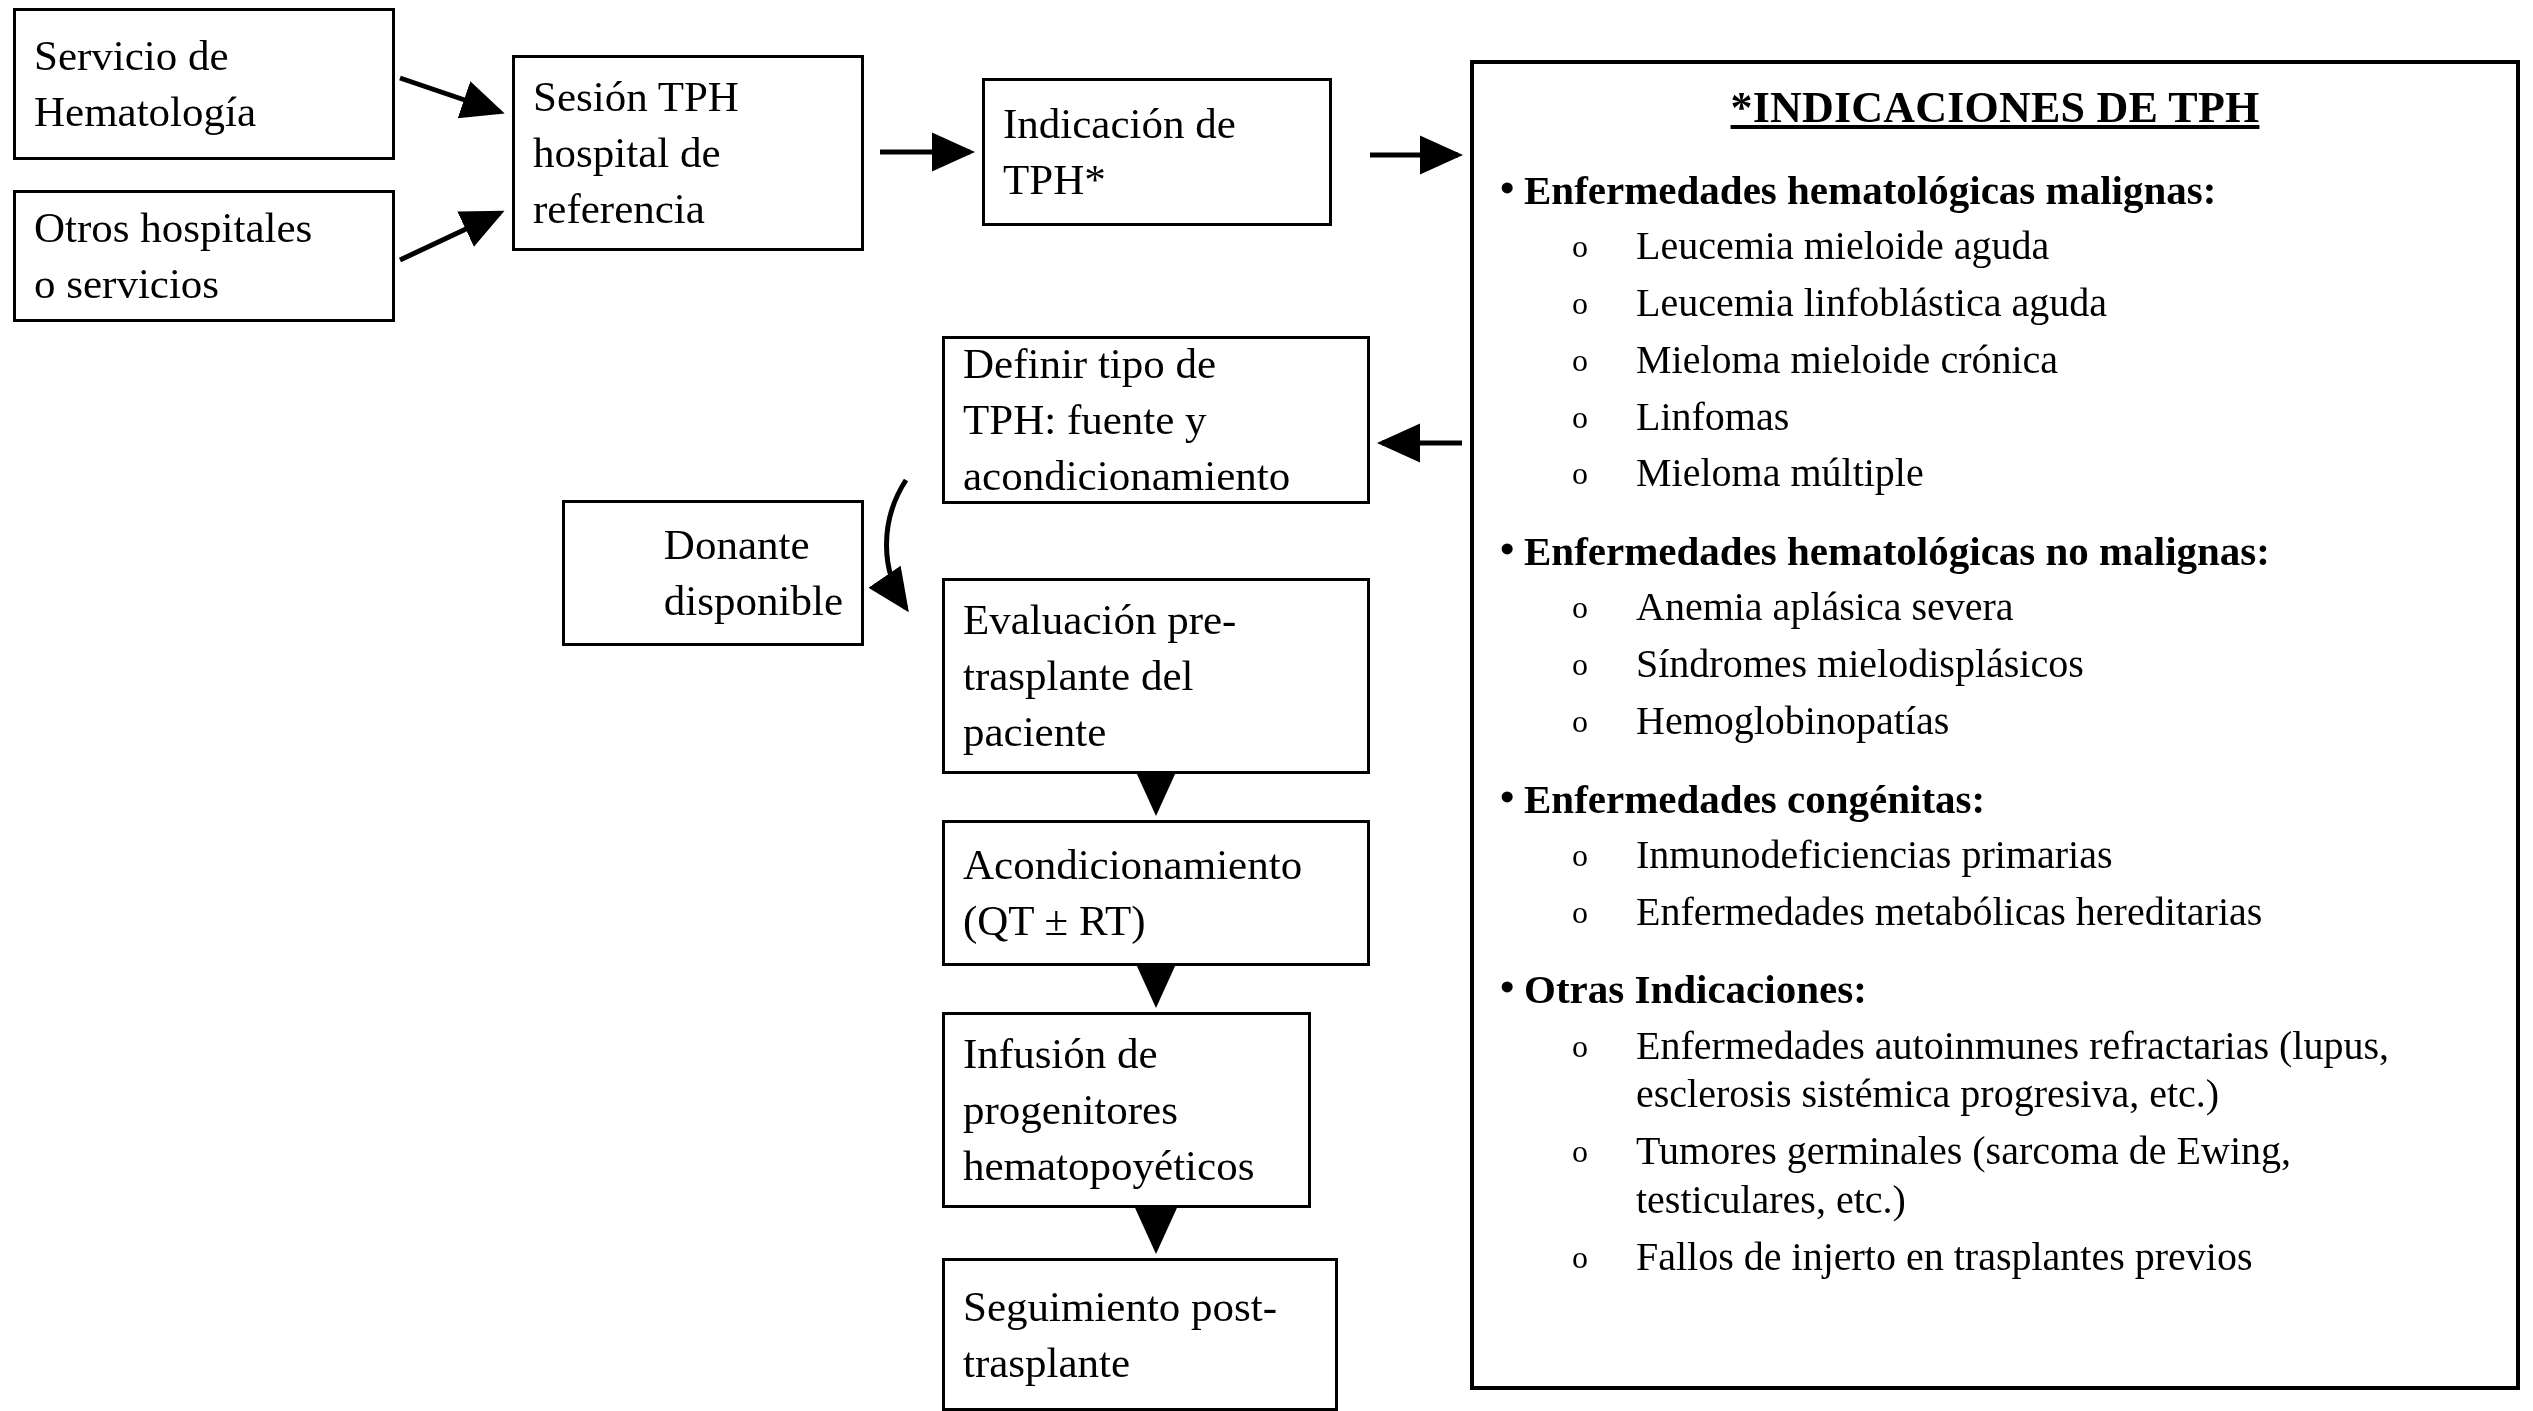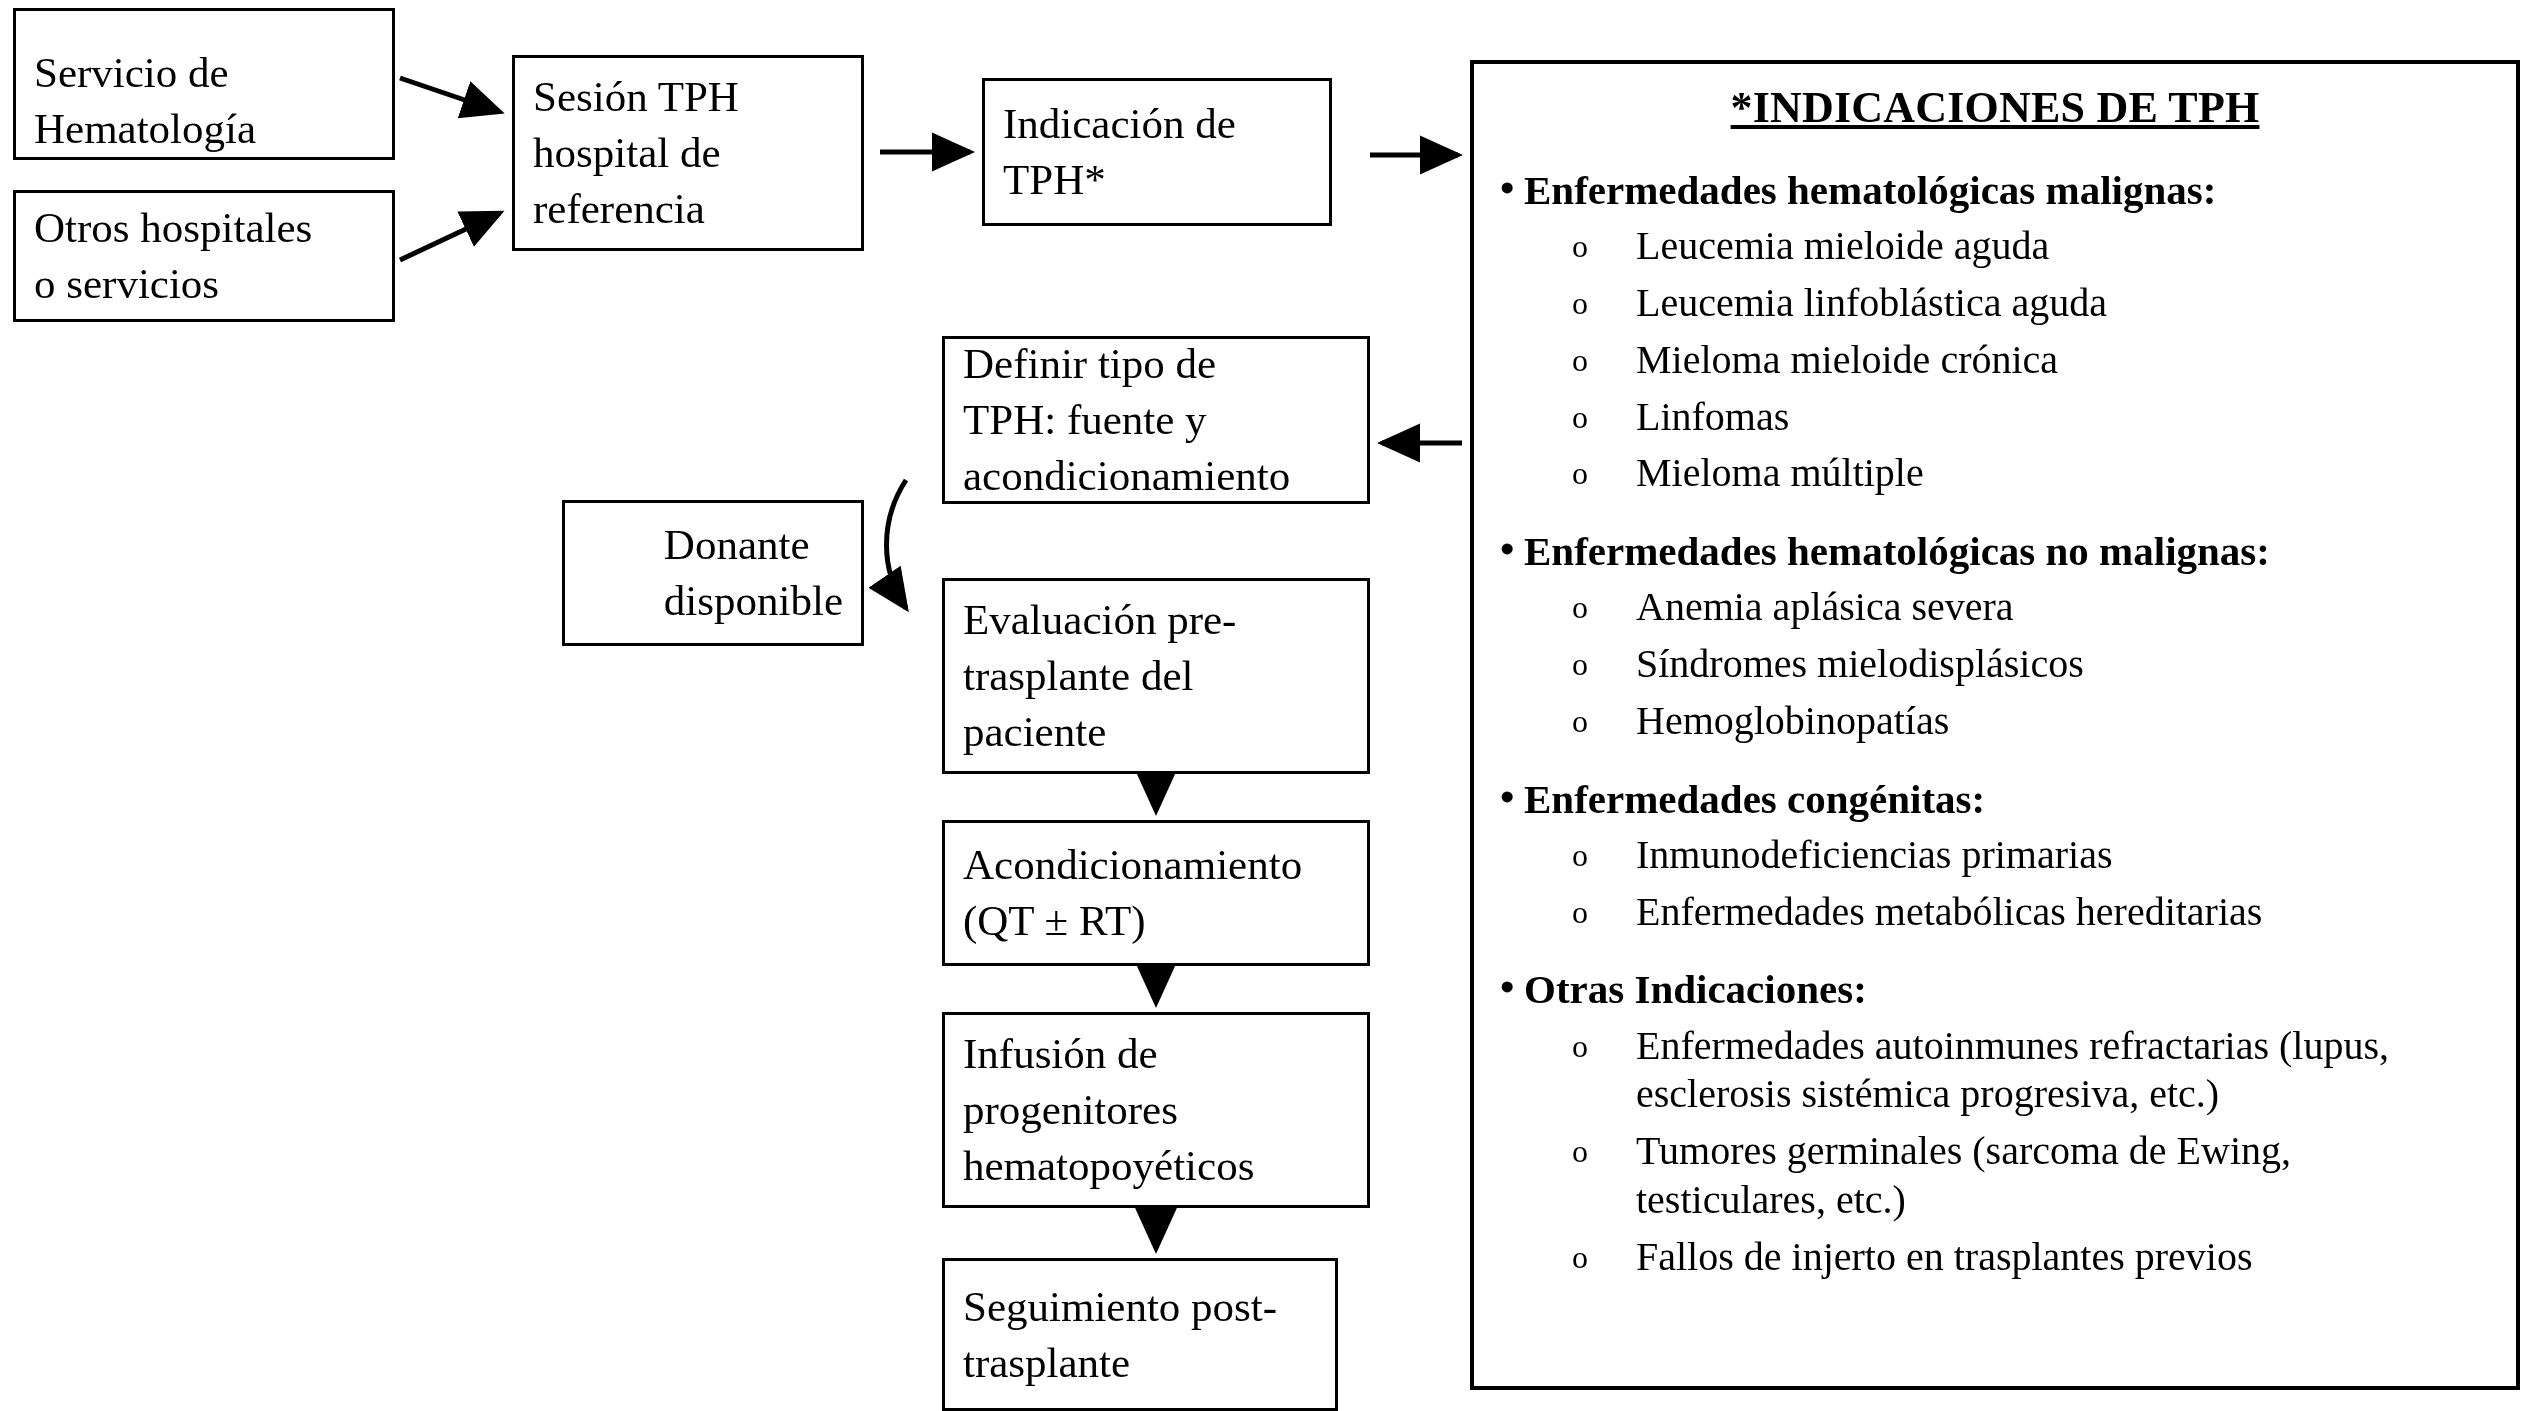--- a/index.html
+++ b/index.html
@@ -25,29 +25,29 @@
     background: #ffffff;
     display: flex;
     align-items: center;
     padding: 0 18px;
     font-size: 43px;
     line-height: 1.30;
   }
   .box span { display: block; }
 
   
-  #box-servicio-hematologia { left: 13px;  top: 8px;    width: 382px;  height: 152px; align-items: flex-end; }
+  #box-servicio-hematologia { left: 13px;  top: 8px;    width: 382px;  height: 152px; }
   #box-otros-hospitales     { left: 13px;  top: 190px;  width: 382px;  height: 132px; }
   #box-sesion-tph           { left: 512px; top: 55px;   width: 352px;  height: 196px; }
   #box-indicacion-tph       { left: 982px; top: 78px;   width: 350px;  height: 148px; }
   #box-definir-tipo         { left: 942px; top: 336px;  width: 428px;  height: 168px; }
   #box-donante              { left: 562px; top: 500px;  width: 302px;  height: 146px; justify-content: flex-end; }
   #box-evaluacion           { left: 942px; top: 578px;  width: 428px;  height: 196px; }
   #box-acondicionamiento    { left: 942px; top: 820px;  width: 428px;  height: 146px; }
-  #box-infusion             { left: 942px; top: 1012px; width: 428px;  height: 196px; }
+  #box-infusion             { left: 942px; top: 1012px; width: 369px;  height: 196px; }
   #box-seguimiento          { left: 942px; top: 1258px; width: 396px;  height: 153px; }
 
   
   #panel-indicaciones {
     position: absolute;
     left: 1470px;
     top: 60px;
     width: 1050px;
     height: 1330px;
     box-sizing: border-box;

